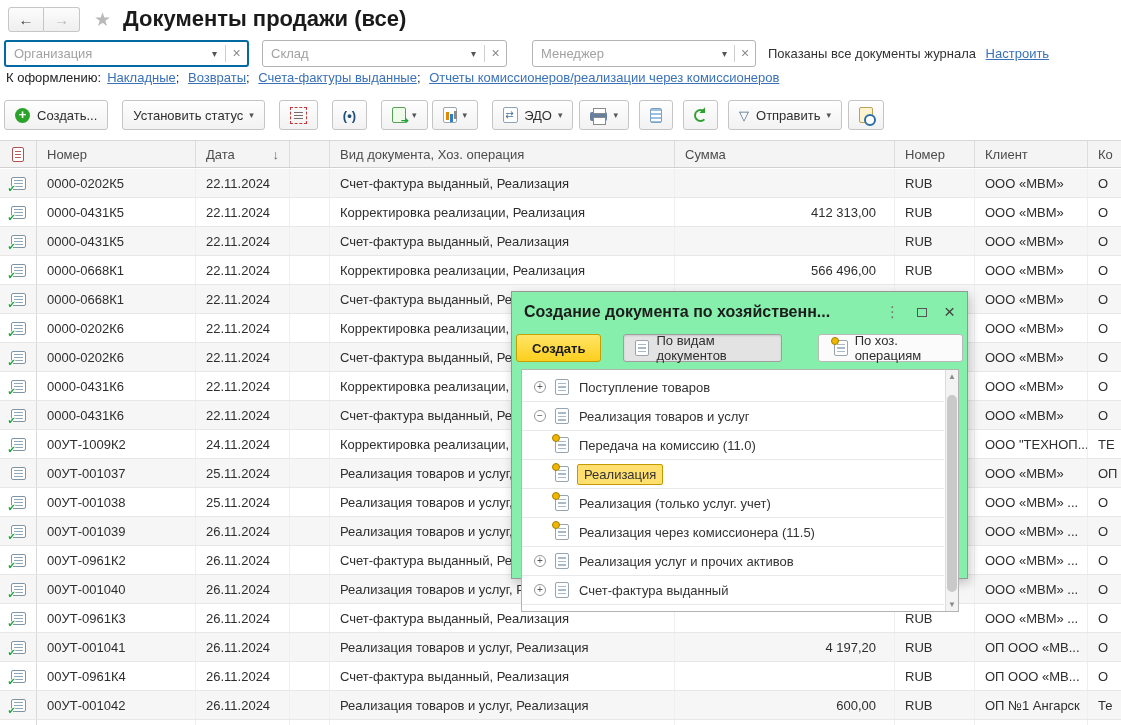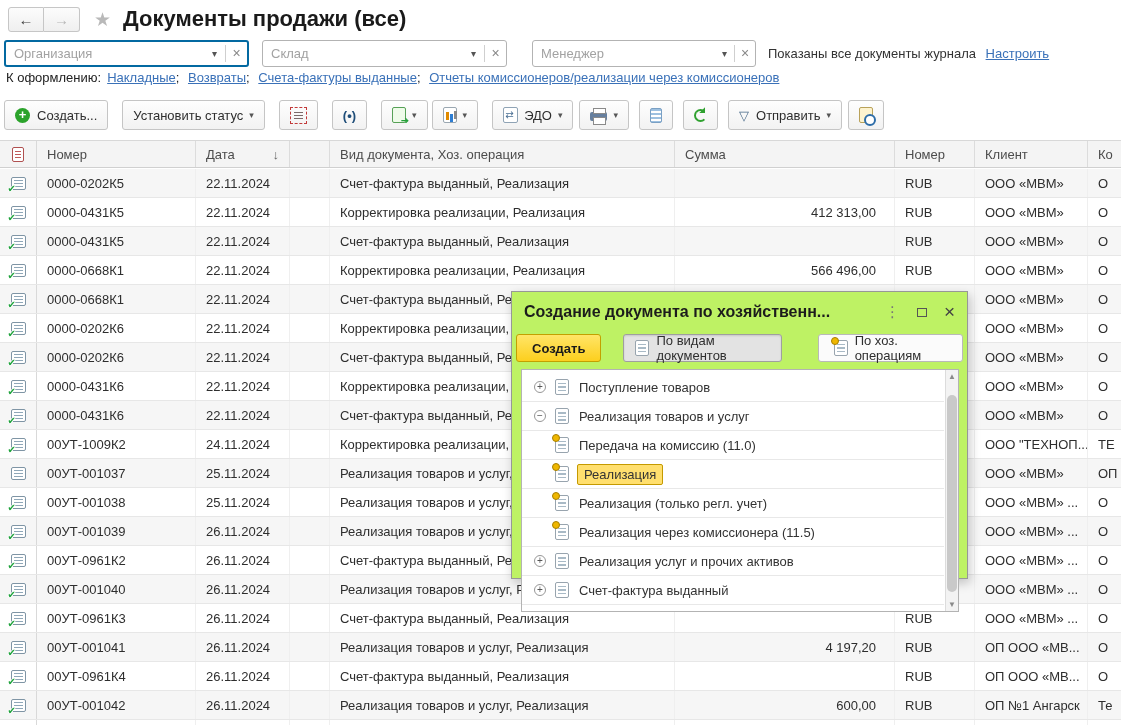--- a/index.html
+++ b/index.html
@@ -81,21 +81,21 @@
   .sort-arrow { margin-left:auto; margin-right:10px; color:#666; }
   .hdrdoc { width:12px; height:15px; border:1px solid #b05050; border-radius:2px; background:#fff; position:relative; }
   .hdrdoc::after { content:""; position:absolute; left:2px; right:2px; top:3px; height:9px;
                    background:repeating-linear-gradient(to bottom,#c05a5a 0 1px,transparent 1px 3px); }
   .rowdoc { width:15px; height:13px; border:1px solid #7f95a5; border-radius:2px; background:#fff; position:relative; }
   .rowdoc::before { content:""; position:absolute; left:2px; right:2px; top:2px; height:7px;
                     background:repeating-linear-gradient(to bottom,#8fa7b8 0 1px,transparent 1px 3px); }
   .rowdoc.posted::after { content:"✔"; position:absolute; left:-4px; bottom:-5px; font-size:10px; font-weight:700;
                           color:#1fa33c; text-shadow:-1px 0 0 #fff,1px 0 0 #fff,0 1px 0 #fff; }
   
-  .dialog { position:absolute; left:511px; top:291px; width:457px; height:288px; background:#bef264;
+  .dialog { position:absolute; left:511px; top:291px; width:457px; height:288px; background:#86efac;
             border:1px solid #979797; box-shadow:2px 4px 10px rgba(0,0,0,.22); z-index:10; }
   .dlg-title-row { height:40px; display:flex; align-items:center; padding:0 12px; }
   .dlg-title { font-size:16px; font-weight:700; color:#1c1c1c; flex:1 1 auto; white-space:nowrap; overflow:hidden; }
   .dlg-ctl { display:flex; align-items:center; gap:17px; margin-left:8px; }
   .kebab { color:#777; font-size:15px; cursor:pointer; }
   .maxbox { width:10px; height:9px; border:1.5px solid #555; cursor:pointer; }
   .closex { color:#444; font-size:19px; line-height:14px; cursor:pointer; }
   .dlg-buttons { display:flex; align-items:center; padding:0 4px; height:32px; }
   .btn-create { height:28px; padding:0 15px; background:linear-gradient(#ffe567,#fccf1e); border:1px solid #c2a000;
                 border-radius:3px; font-weight:700; color:#1a1a1a; cursor:pointer; display:flex; align-items:center; }
@@ -529,21 +529,21 @@
           <div class="tree-row">
             <span class="tree-doc leaf"></span>
             <span class="tree-label">Передача на комиссию (11.0)</span>
           </div>
           <div class="tree-row">
             <span class="tree-doc leaf"></span>
             <span class="tree-label selected">Реализация</span>
           </div>
           <div class="tree-row">
             <span class="tree-doc leaf"></span>
-            <span class="tree-label">Реализация (только регл. учет)</span>
+            <span class="tree-label">Реализация (только услуг. учет)</span>
           </div>
           <div class="tree-row">
             <span class="tree-doc leaf"></span>
             <span class="tree-label">Реализация через комиссионера (11.5)</span>
           </div>
           <div class="tree-row">
             <span class="expander">+</span>
             <span class="tree-doc"></span>
             <span class="tree-label">Реализация услуг и прочих активов</span>
           </div>

